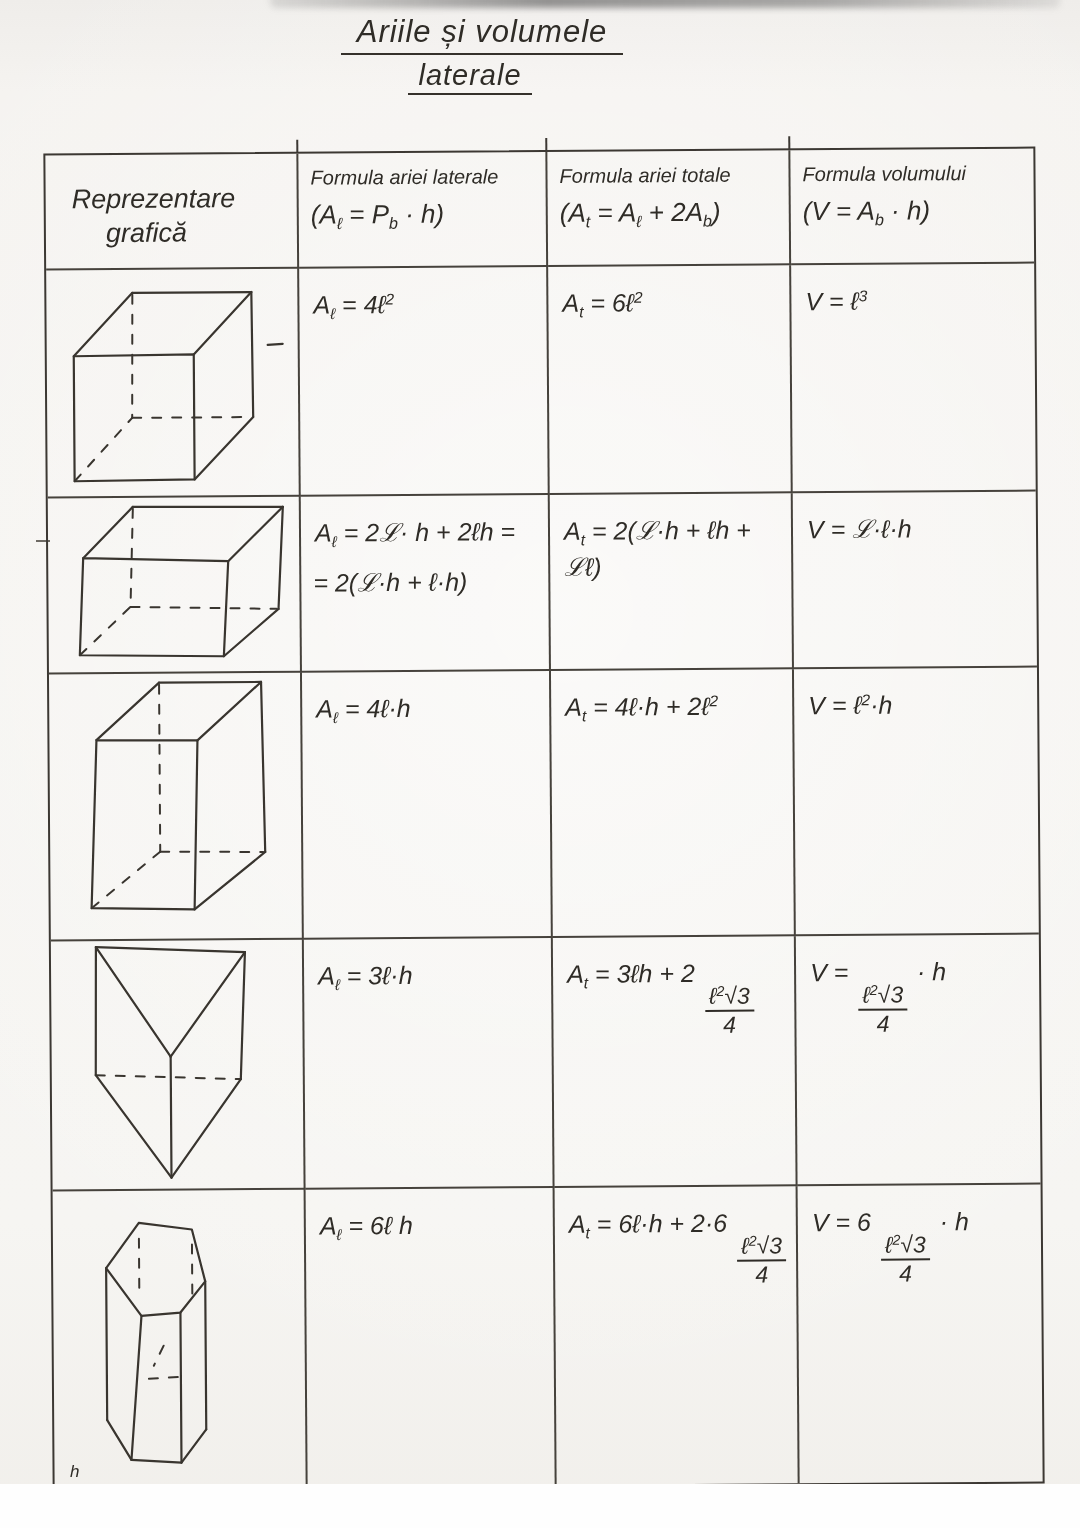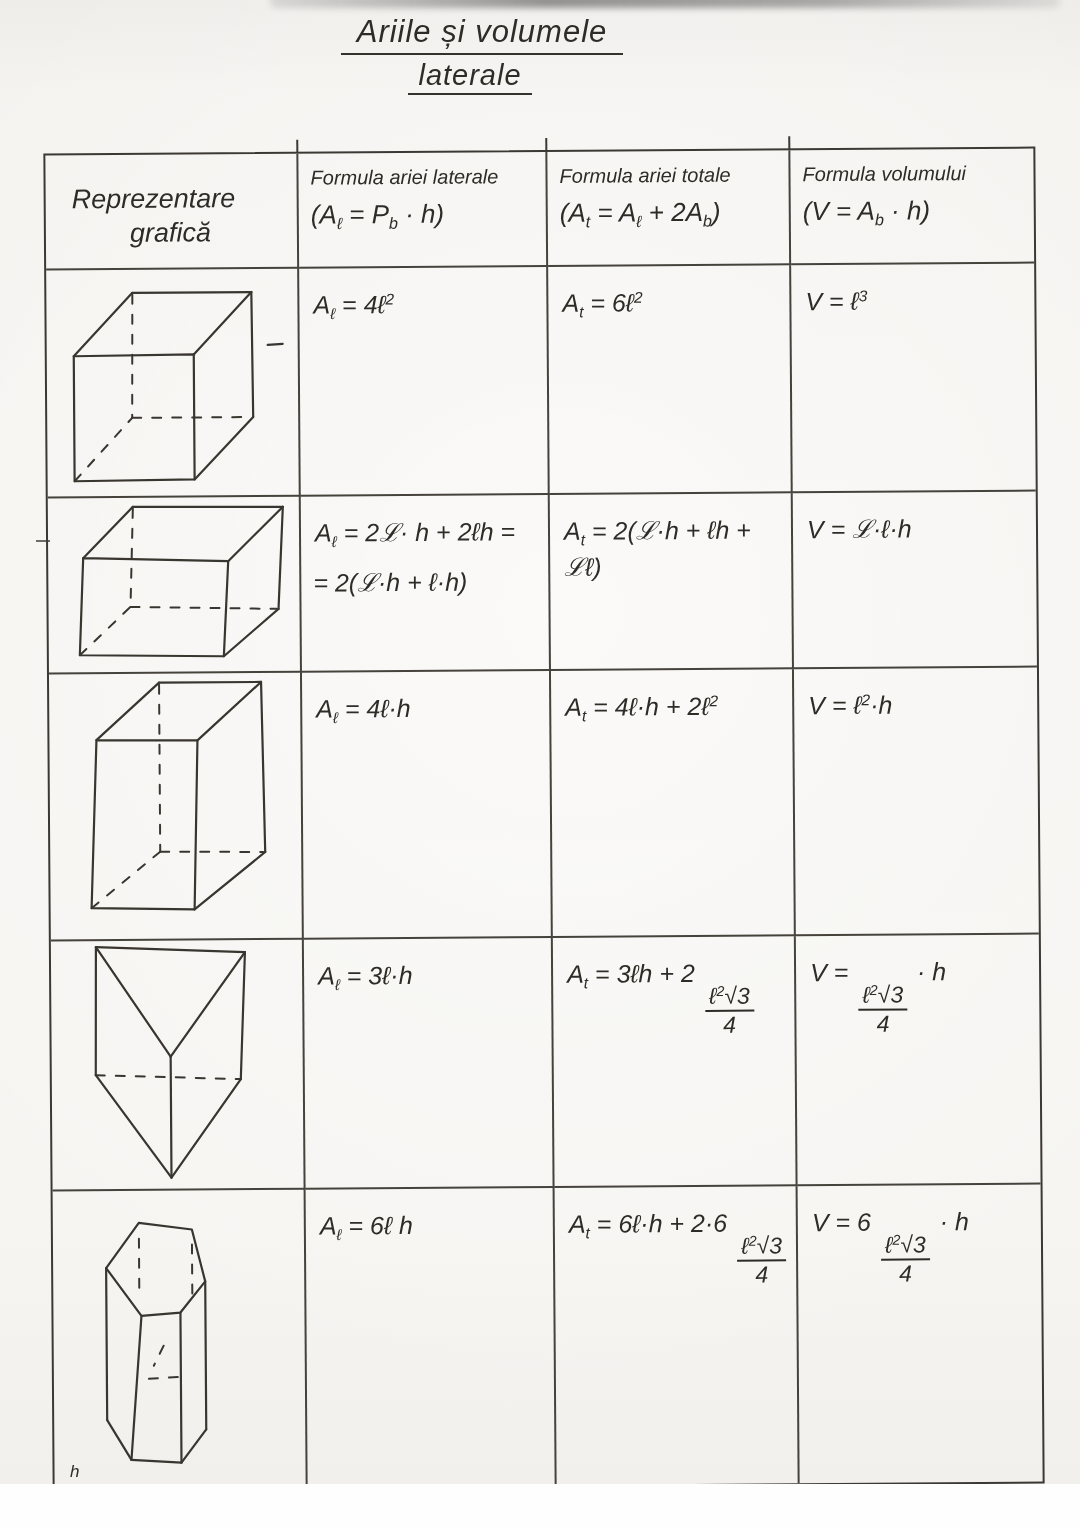--- a/index.html
+++ b/index.html
@@ -30,21 +30,21 @@
     border:2.5px solid #3c3833;box-sizing:content-box;
     transform:rotate(-0.4deg);}
   .cell{border-right:2px solid #46423c;border-bottom:2px solid #46423c;position:relative;box-sizing:border-box;overflow:hidden;}
   .cell.last-col{border-right:none;}
   .cell.last-row{border-bottom:none;}
   .tick{position:absolute;width:2px;height:13px;background:#3c3833;top:-14px;}
 
   
   .hdr{font-style:italic;}
   .hdr-rep{font-size:27px;padding:28px 0 0 26px;line-height:1.25;}
-  .hdr-rep .l2{margin-left:58px;}
+  .hdr-rep .l2{margin-left:34px;}
   .hdr-f .l1{font-size:20px;padding:13px 4px 0 12px;white-space:nowrap;}
   .hdr-f .l2{font-size:26px;padding:10px 0 0 12px;}
 
   
   .formula{font-style:italic;font-size:25px;padding:20px 6px 0 14px;line-height:1.35;}
   .formula .line2{margin-top:14px;margin-left:-2px;}
   sub{font-size:0.62em;vertical-align:-0.35em;}
   sup{font-size:0.62em;vertical-align:0.55em;}
   .frac{display:inline-flex;flex-direction:column;align-items:center;vertical-align:-0.95em;line-height:1.08;margin:0 3px;font-size:0.92em;}
   .fnum{border-bottom:2px solid currentColor;padding:0 4px 1px;}

